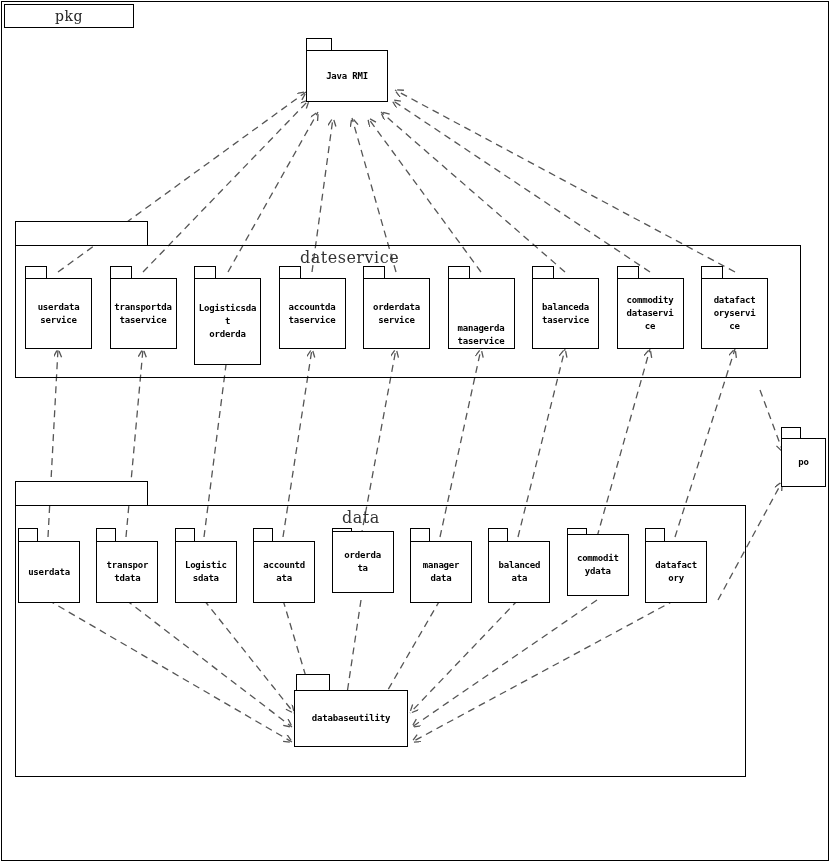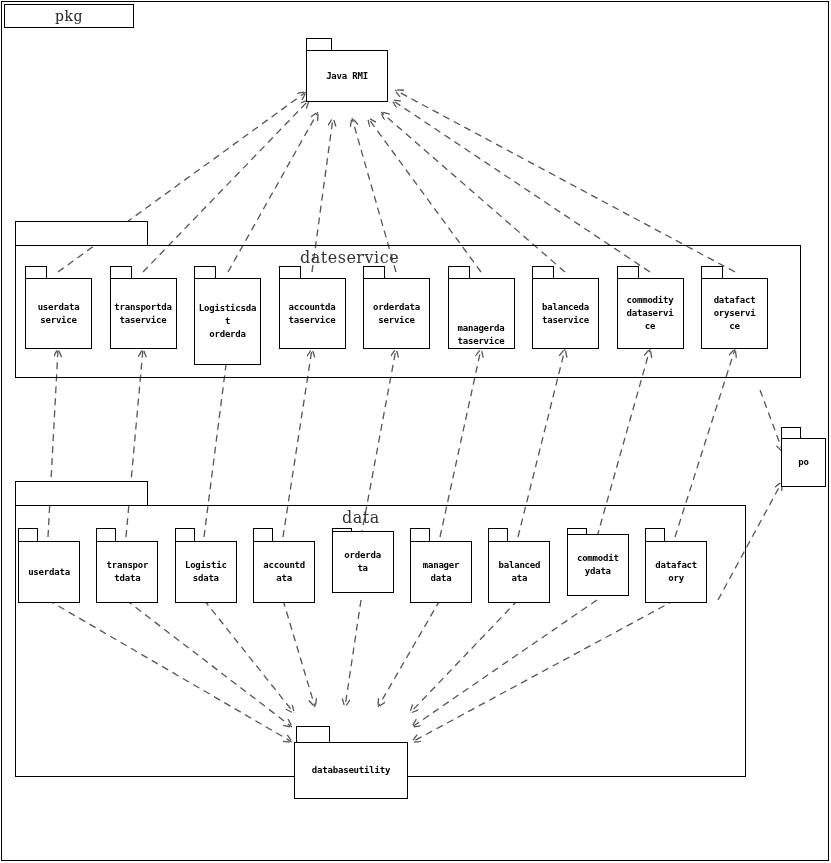--- a/index.html
+++ b/index.html
@@ -220,20 +220,20 @@
         </div>
       </div>
       <div class="pkg" style="left: 645.2px; top: 528px; width: 62px; height: 75px;">
         <div class="tab" style="width: 20px; height: 13px;"></div>
         <div class="body" style="top: 13px; width: 62px; height: 62px;">
           <div class="lbl"><span>datafact</span><br><span>ory</span></div>
         </div>
       </div>
     </div>
 
-  <div class="pkg" style="left:294px;top:726px;width:114px;height:73px;">
+  <div class="pkg" style="left:294px;top:674px;width:114px;height:73px;">
     <div class="tab" style="left:2px;width:34px;height:16px;"></div>
     <div class="body" style="top:16px;width:114px;height:57px;">
       <div class="lbl">databaseutility</div>
     </div>
   </div>
 
 </div>
 
 </body></html>

